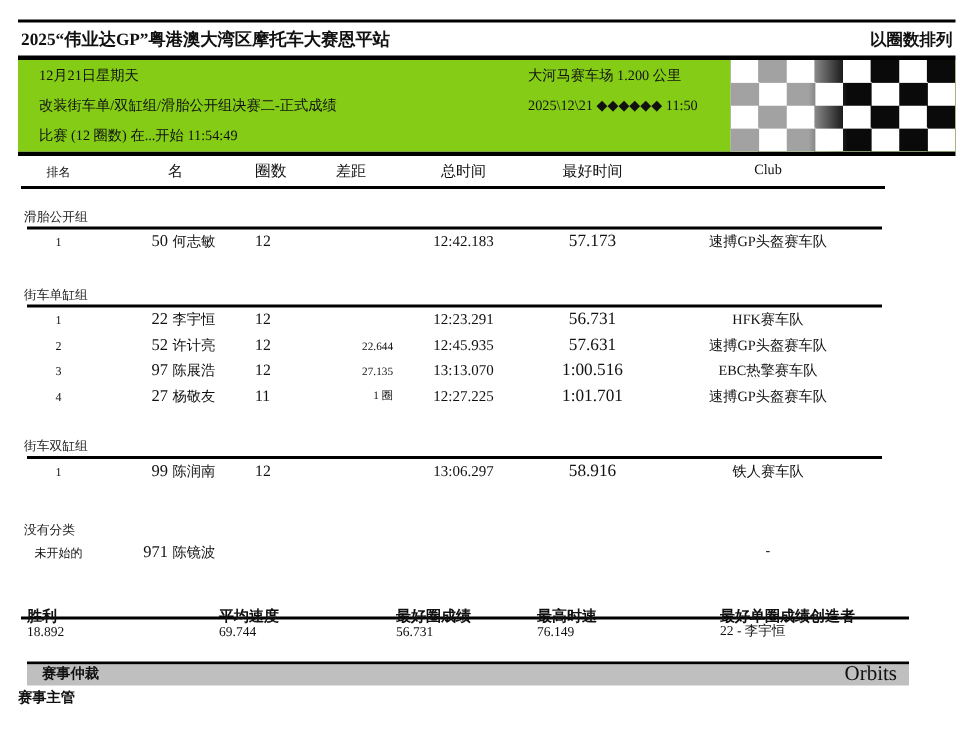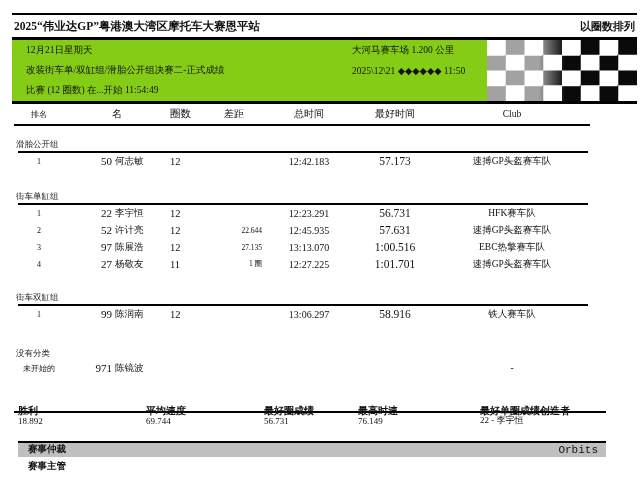--- a/index.html
+++ b/index.html
@@ -49,22 +49,22 @@
   .sumhead { height:16px; font-size:10px; font-weight:bold; }
   .sumhead div { padding-left:4px;margin-top:17px; }
   .sumline { margin-left:14px; width:592px; height:2px; background:#000; }
   .sumvals { height:16px; font-size:9px; }
   .sumvals div { padding-left:4px; }
   
   .footline { margin-left:18px; width:588px; height:2px; background:#000; }
   .footbar  { margin-left:18px; width:588px; height:14px; background:#bfbfbf;
               display:flex; justify-content:space-between; align-items:center; padding:0 8px 0 10px; }
   .footbar .lbl { font-size:9.5px; font-weight:bold; }
-  .footbar .brand { font-size:11px; font-family:Liberation Mono, monospace;text-align:center; }
-  .footrow  { margin-left:28px; height:16px; line-height:18px; font-size:9.5px; font-weight:bold; }
+  .footbar .brand { font-size:14px; font-family:Liberation Serif, serif;text-align:center; }
+  .footrow  { margin-left:12px; height:16px; line-height:18px; font-size:9.5px; font-weight:bold; }
 </style>
 </head>
 <body>
 
 <div class="page">
 
   <div class="rule topline"></div>
 
   <div class="titlerow">
     <div class="title">2025“伟业达GP”粤港澳大湾区摩托车大赛恩平站</div>

